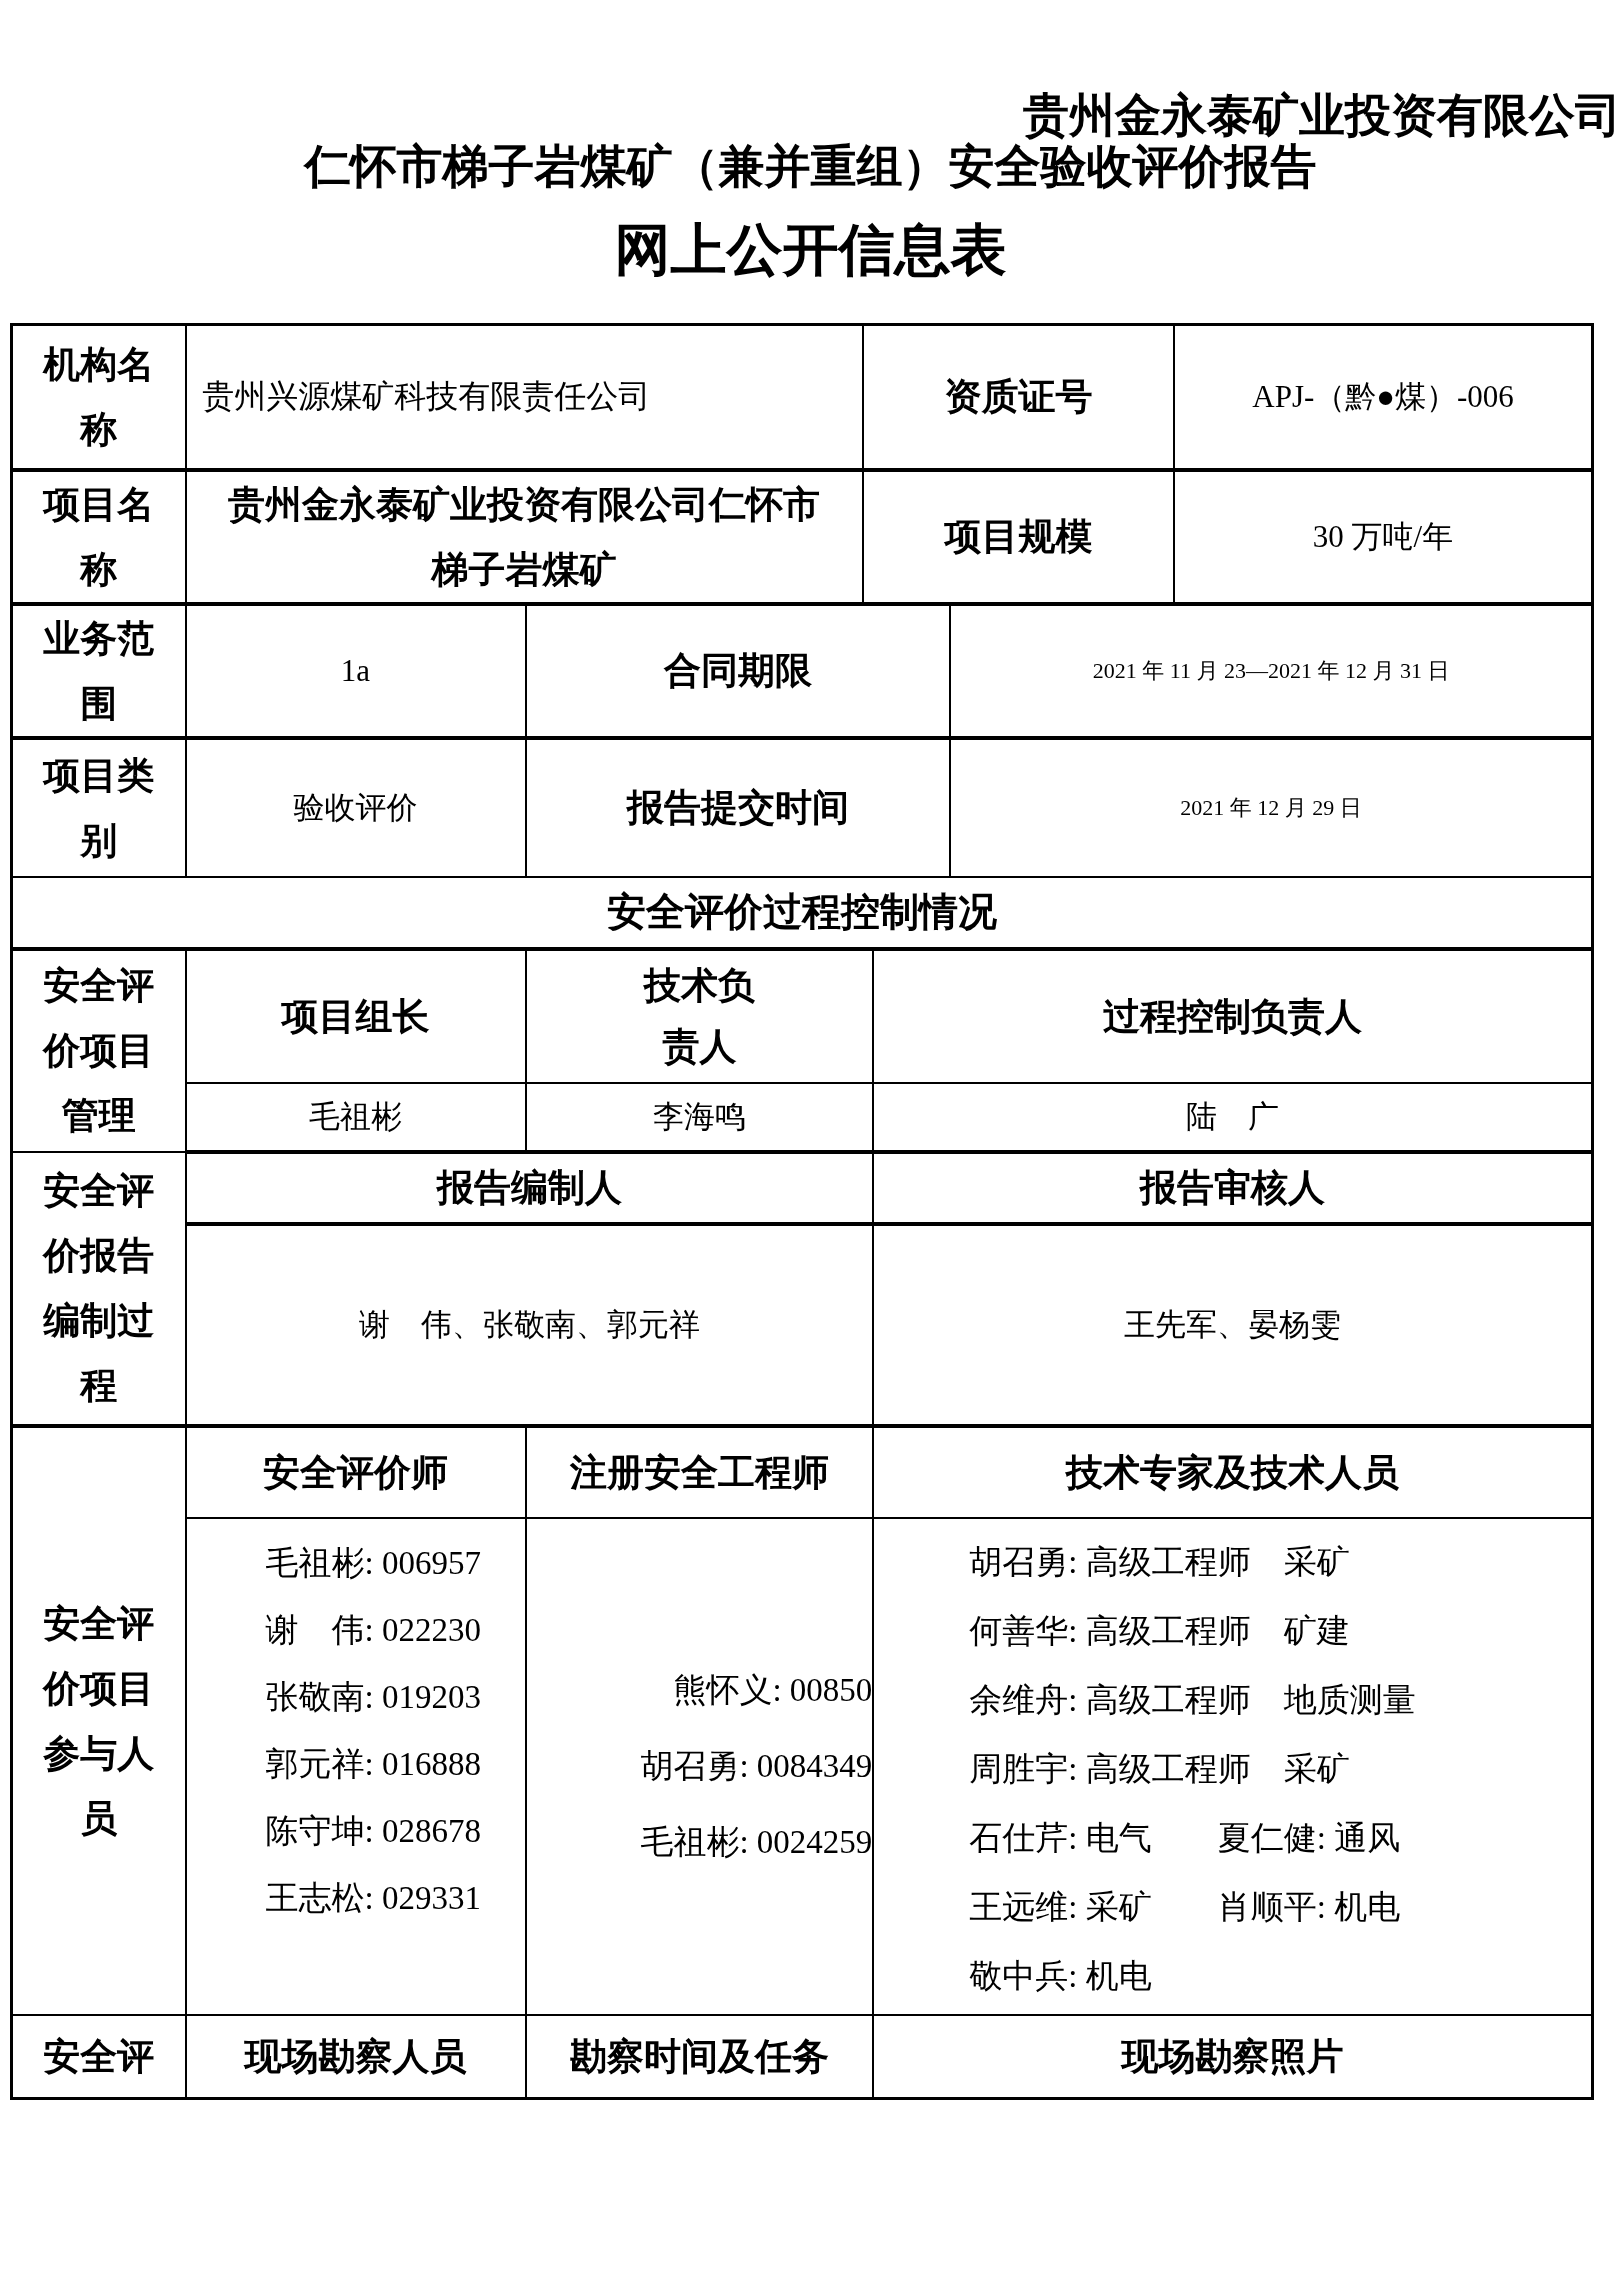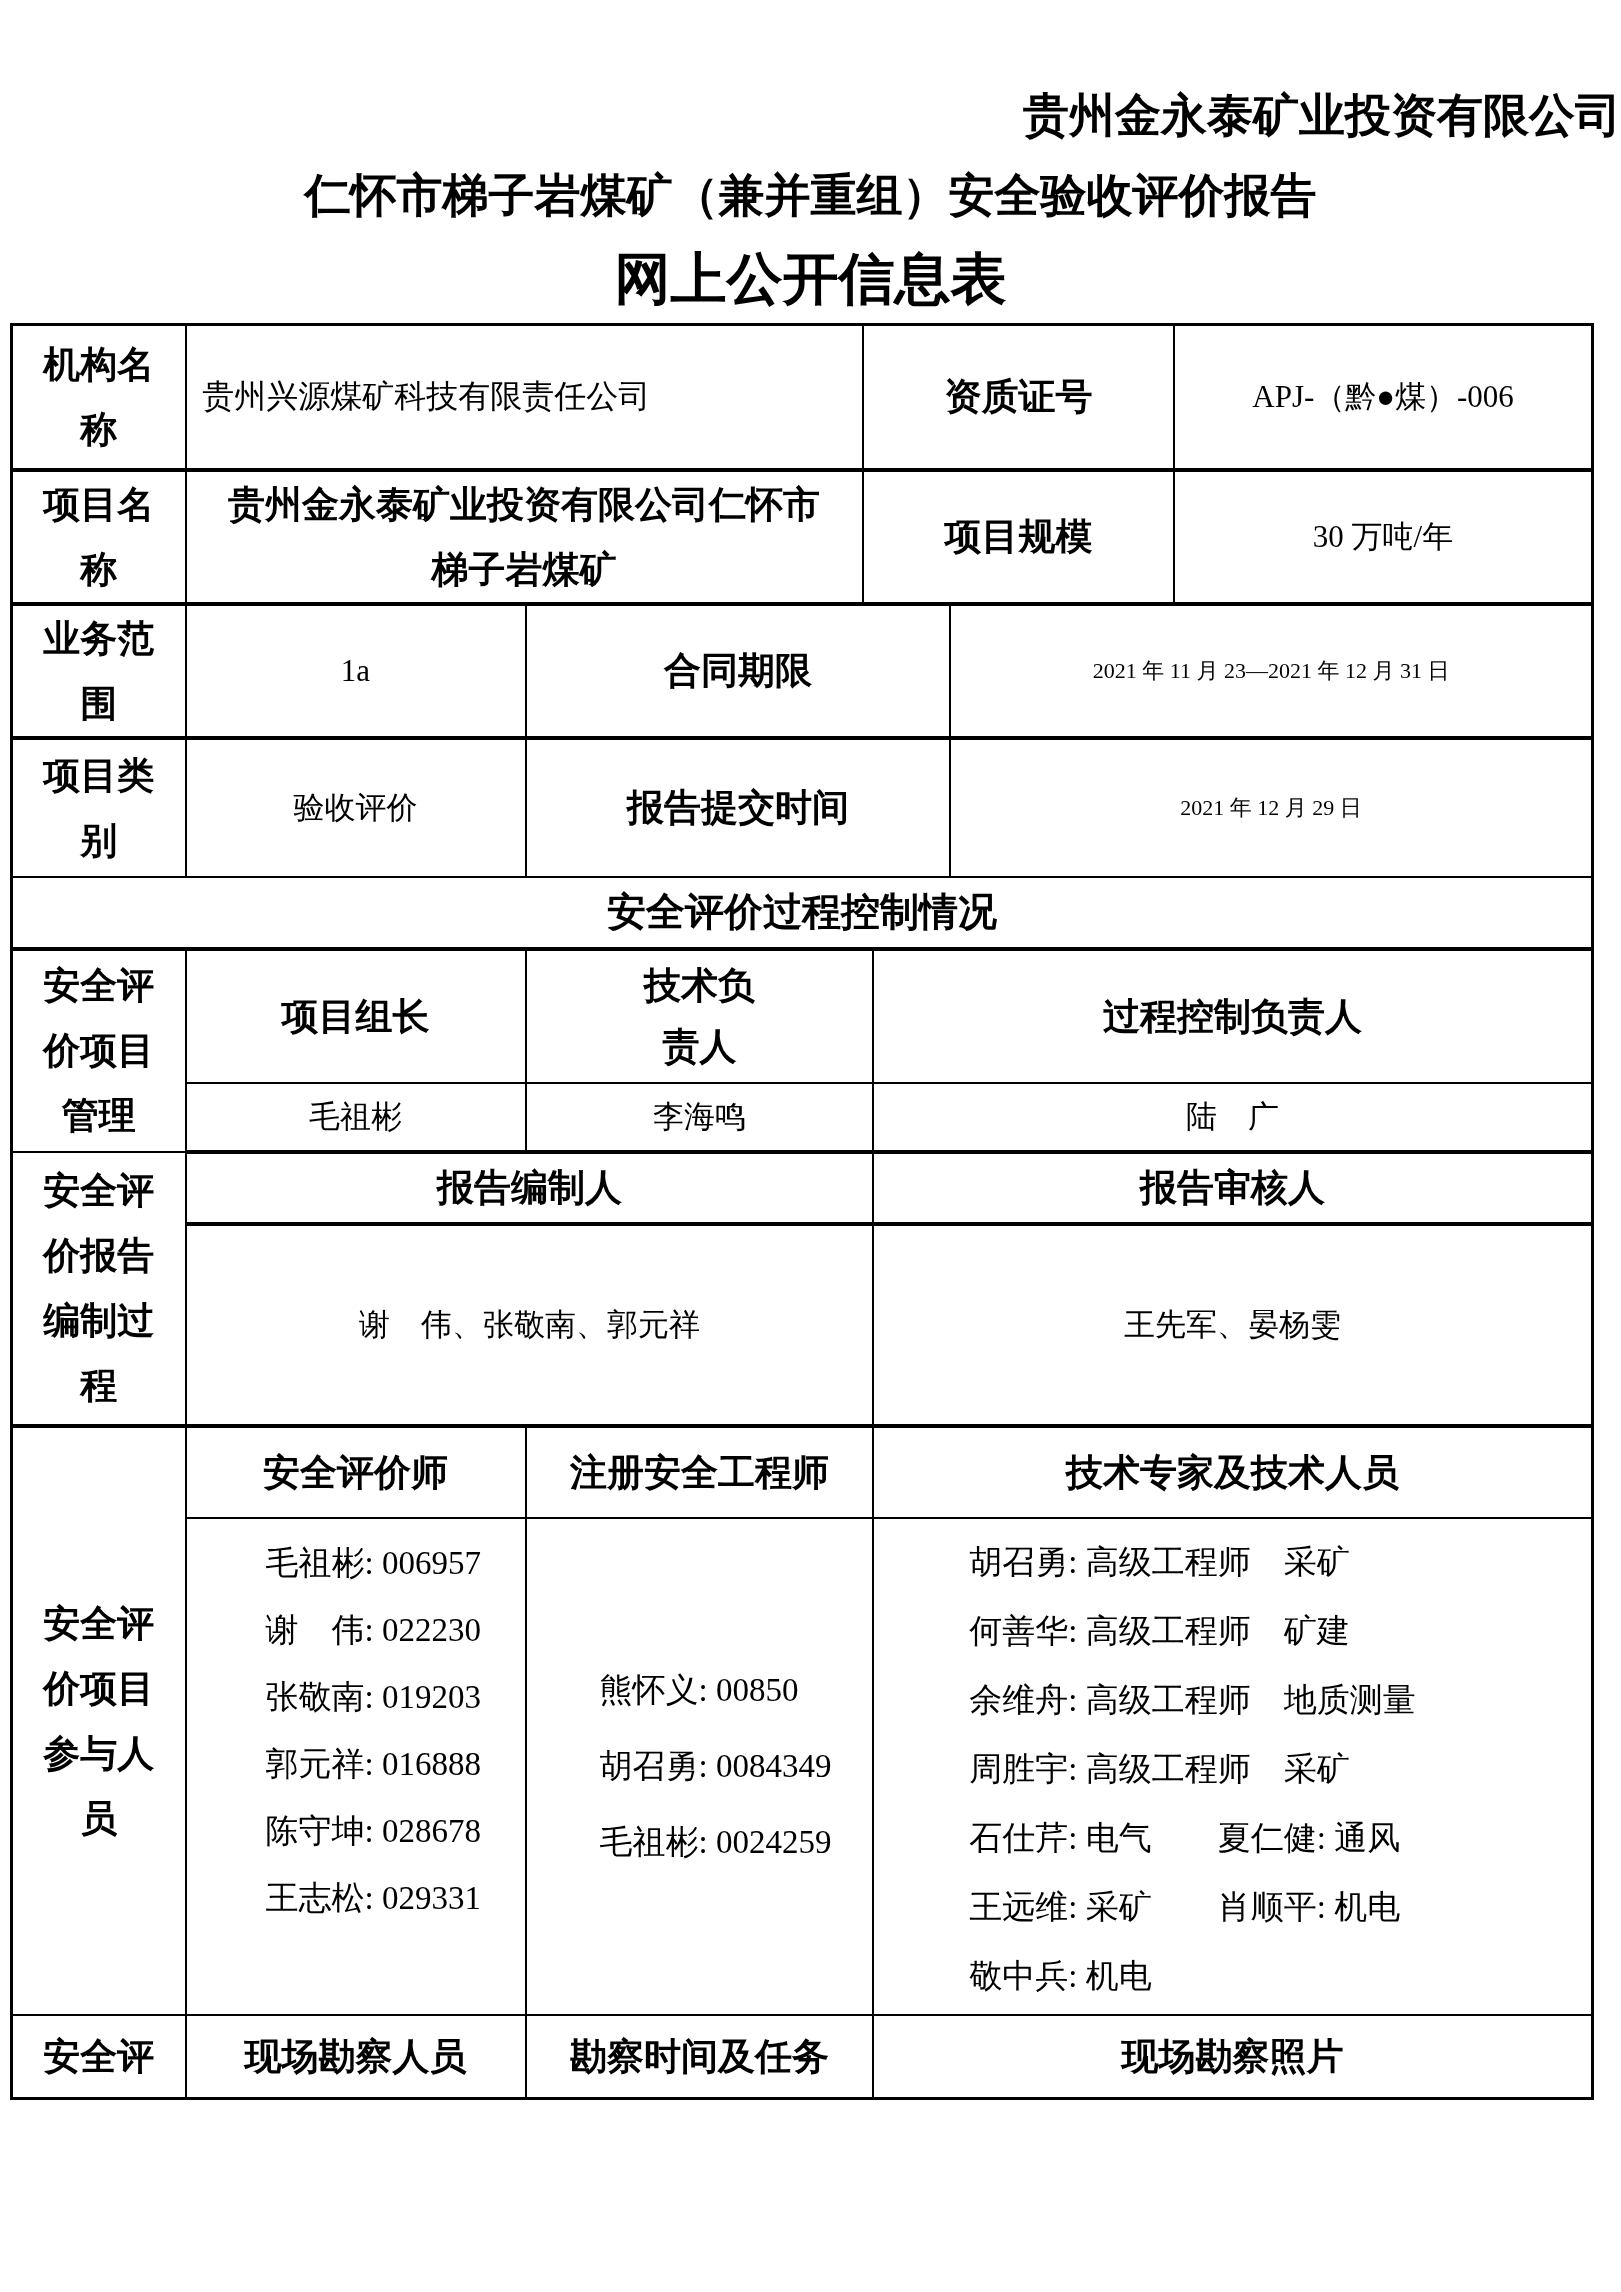--- a/index.html
+++ b/index.html
@@ -12,21 +12,21 @@
     height: 2293px;
     position: relative;
     color: #000;
     font-family: "Liberation Serif", "DejaVu Serif", serif;
   }
   .titles {
     text-align: center;
     font-weight: bold;
   }
   .title-line-1 { padding-top: 90px; font-size: 46px; line-height: 51px; text-align: right; }
-  .title-line-2 { margin-top: 29px;  font-size: 46px; line-height: 51px; }
+  .title-line-2 {  font-size: 46px; line-height: 51px; }
   .title-line-3 { margin-top: 33px;  font-size: 56px; line-height: 51px; }
 
   table.info {
     position: absolute;
     left: 10px;
     top: 323px;
     width: 1582px;
     border-collapse: collapse;
     table-layout: fixed;
     border: 3.9px solid #000;
@@ -70,21 +70,21 @@
     line-height: 65px;
     white-space: pre-line;
   }
   .date-val { font-size: 22px; }
 
   
   .roster { text-align: left; }
   .roster div { font-size: 33px; margin-left: 44px; }
   .roster-assessors { vertical-align: top; padding: 11.8px 0 0 35px; }
   .roster-assessors div { line-height: 67px; }
-  .roster-engineers { vertical-align: middle; padding-left: 29px; }
+  .roster-engineers { vertical-align: middle; padding-left: 29px; text-align: right; }
   .roster-engineers div { line-height: 76px; }
   .roster-experts { vertical-align: top; padding: 9.8px 0 0 51px; }
   .roster-experts div { line-height: 69px; }
 </style>
 </head>
 <body>
 
 <div class="titles">
   <div class="title-line-1">贵州金永泰矿业投资有限公司</div>
   <div class="title-line-2">仁怀市梯子岩煤矿（兼并重组）安全验收评价报告</div>

